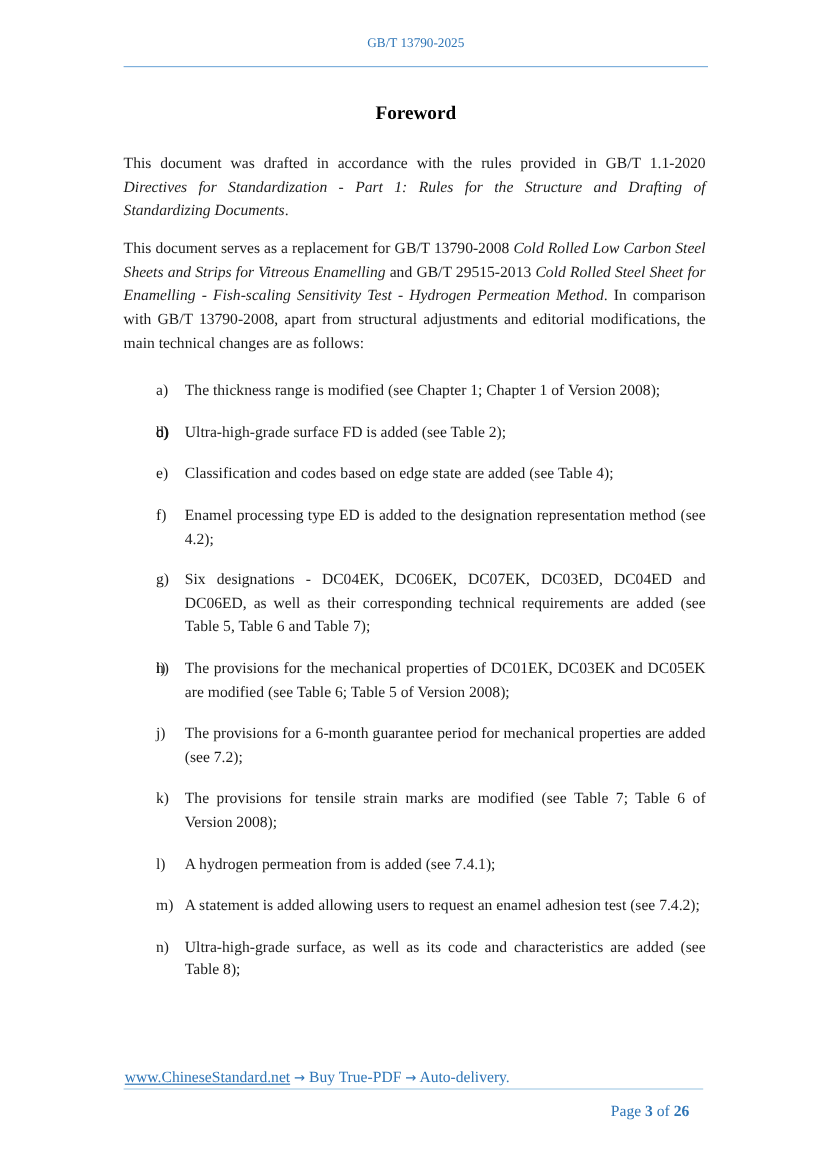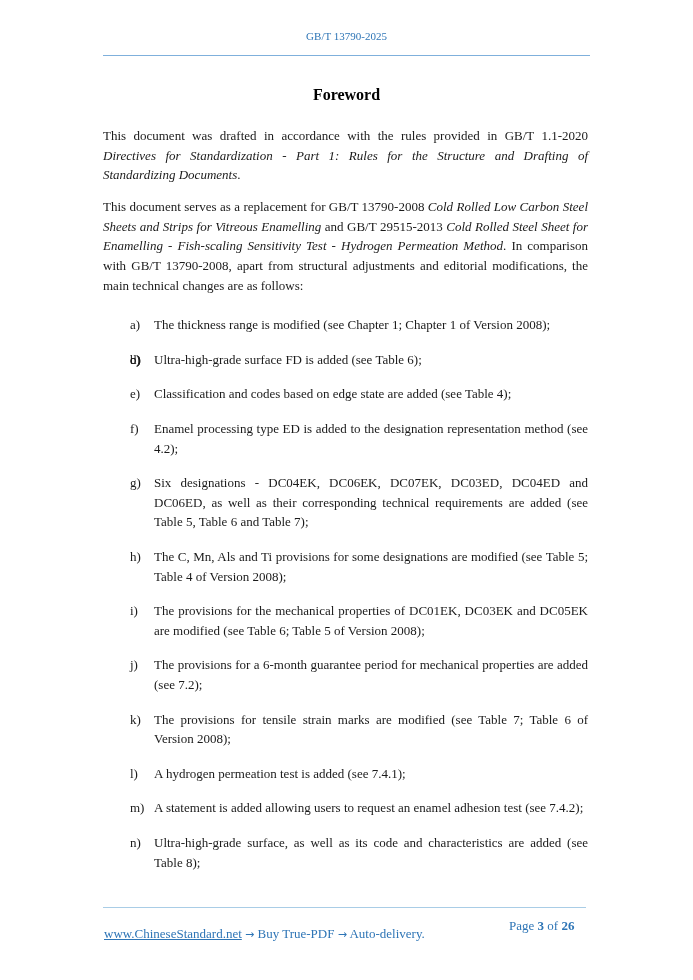--- a/index.html
+++ b/index.html
@@ -76,21 +76,21 @@
       position: absolute;
       left: 103px;
       top: 907px;
       width: 483px;
       height: 0;
       border-top: 1px solid #a9cde6;
     }
     .footer-left {
       position: absolute;
       left: 104px;
-      top: 926px;
+      top: 890px;
       font-size: 13px;
       color: #2e75b6;
       white-space: nowrap;
     }
     .footer-left a {
       color: #2e75b6;
       text-decoration: underline;
     }
     .footer-right {
       position: absolute;
@@ -117,29 +117,29 @@
     <span>This document was drafted in accordance with the rules provided in GB/T 1.1-2020 </span><i>Directives for Standardization - Part 1: Rules for the Structure and Drafting of Standardizing Documents</i><span>.</span>
   </p>
   <p class="para">
     <span>This document serves as a replacement for GB/T 13790-2008 </span><i>Cold Rolled Low Carbon Steel Sheets and Strips for Vitreous Enamelling</i><span> and GB/T 29515-2013 </span><i>Cold Rolled Steel Sheet for Enamelling - Fish-scaling Sensitivity Test - Hydrogen Permeation Method</i><span>. In comparison with GB/T 13790-2008, apart from structural adjustments and editorial modifications, the main technical changes are as follows:</span>
   </p>
 
   <ul class="list">
     <li class="list-item"><span class="list-marker">a)</span><span>The thickness range is modified (see Chapter 1; Chapter 1 of Version 2008);</span></li>
     <li class="list-item"><span class="list-marker">b)</span></li>
     <li class="list-item"><span class="list-marker">c)</span></li>
-    <li class="list-item"><span class="list-marker">d)</span><span>Ultra-high-grade surface FD is added (see Table 6);</span></li>
+    <li class="list-item"><span class="list-marker">d)</span><span>Ultra-high-grade surface FD is added (see Table 2);</span></li>
     <li class="list-item"><span class="list-marker">e)</span><span>Classification and codes based on edge state are added (see Table 4);</span></li>
     <li class="list-item"><span class="list-marker">f)</span><span>Enamel processing type ED is added to the designation representation method (see 4.2);</span></li>
     <li class="list-item"><span class="list-marker">g)</span><span>Six designations - DC04EK, DC06EK, DC07EK, DC03ED, DC04ED and DC06ED, as well as their corresponding technical requirements are added (see Table 5, Table 6 and Table 7);</span></li>
-    <li class="list-item"><span class="list-marker">h)</span><span>The C, Mn, Als and Ti provisions for some designations are modified (see Table 5; Table 4 of Version 2008);</span></li>
+    <li class="list-item"><span class="list-marker">h)</span></li>
     <li class="list-item"><span class="list-marker">i)</span><span>The provisions for the mechanical properties of DC01EK, DC03EK and DC05EK are modified (see Table 6; Table 5 of Version 2008);</span></li>
     <li class="list-item"><span class="list-marker">j)</span><span>The provisions for a 6-month guarantee period for mechanical properties are added (see 7.2);</span></li>
     <li class="list-item"><span class="list-marker">k)</span><span>The provisions for tensile strain marks are modified (see Table 7; Table 6 of Version 2008);</span></li>
-    <li class="list-item"><span class="list-marker">l)</span><span>A hydrogen permeation test is added (see 7.4.1);</span></li>
+    <li class="list-item"><span class="list-marker">l)</span><span>A hydrogen permeation from is added (see 7.4.1);</span></li>
     <li class="list-item"><span class="list-marker">m)</span><span>A statement is added allowing users to request an enamel adhesion test (see 7.4.2);</span></li>
     <li class="list-item"><span class="list-marker">n)</span><span>Ultra-high-grade surface, as well as its code and characteristics are added (see Table 8);</span></li>
   </ul>
 </div>
 
 <div class="footer-rule"></div>
 
 <div class="footer-left">
   <a href="#">www.ChineseStandard.net</a>
   <span class="arrow">→</span>

